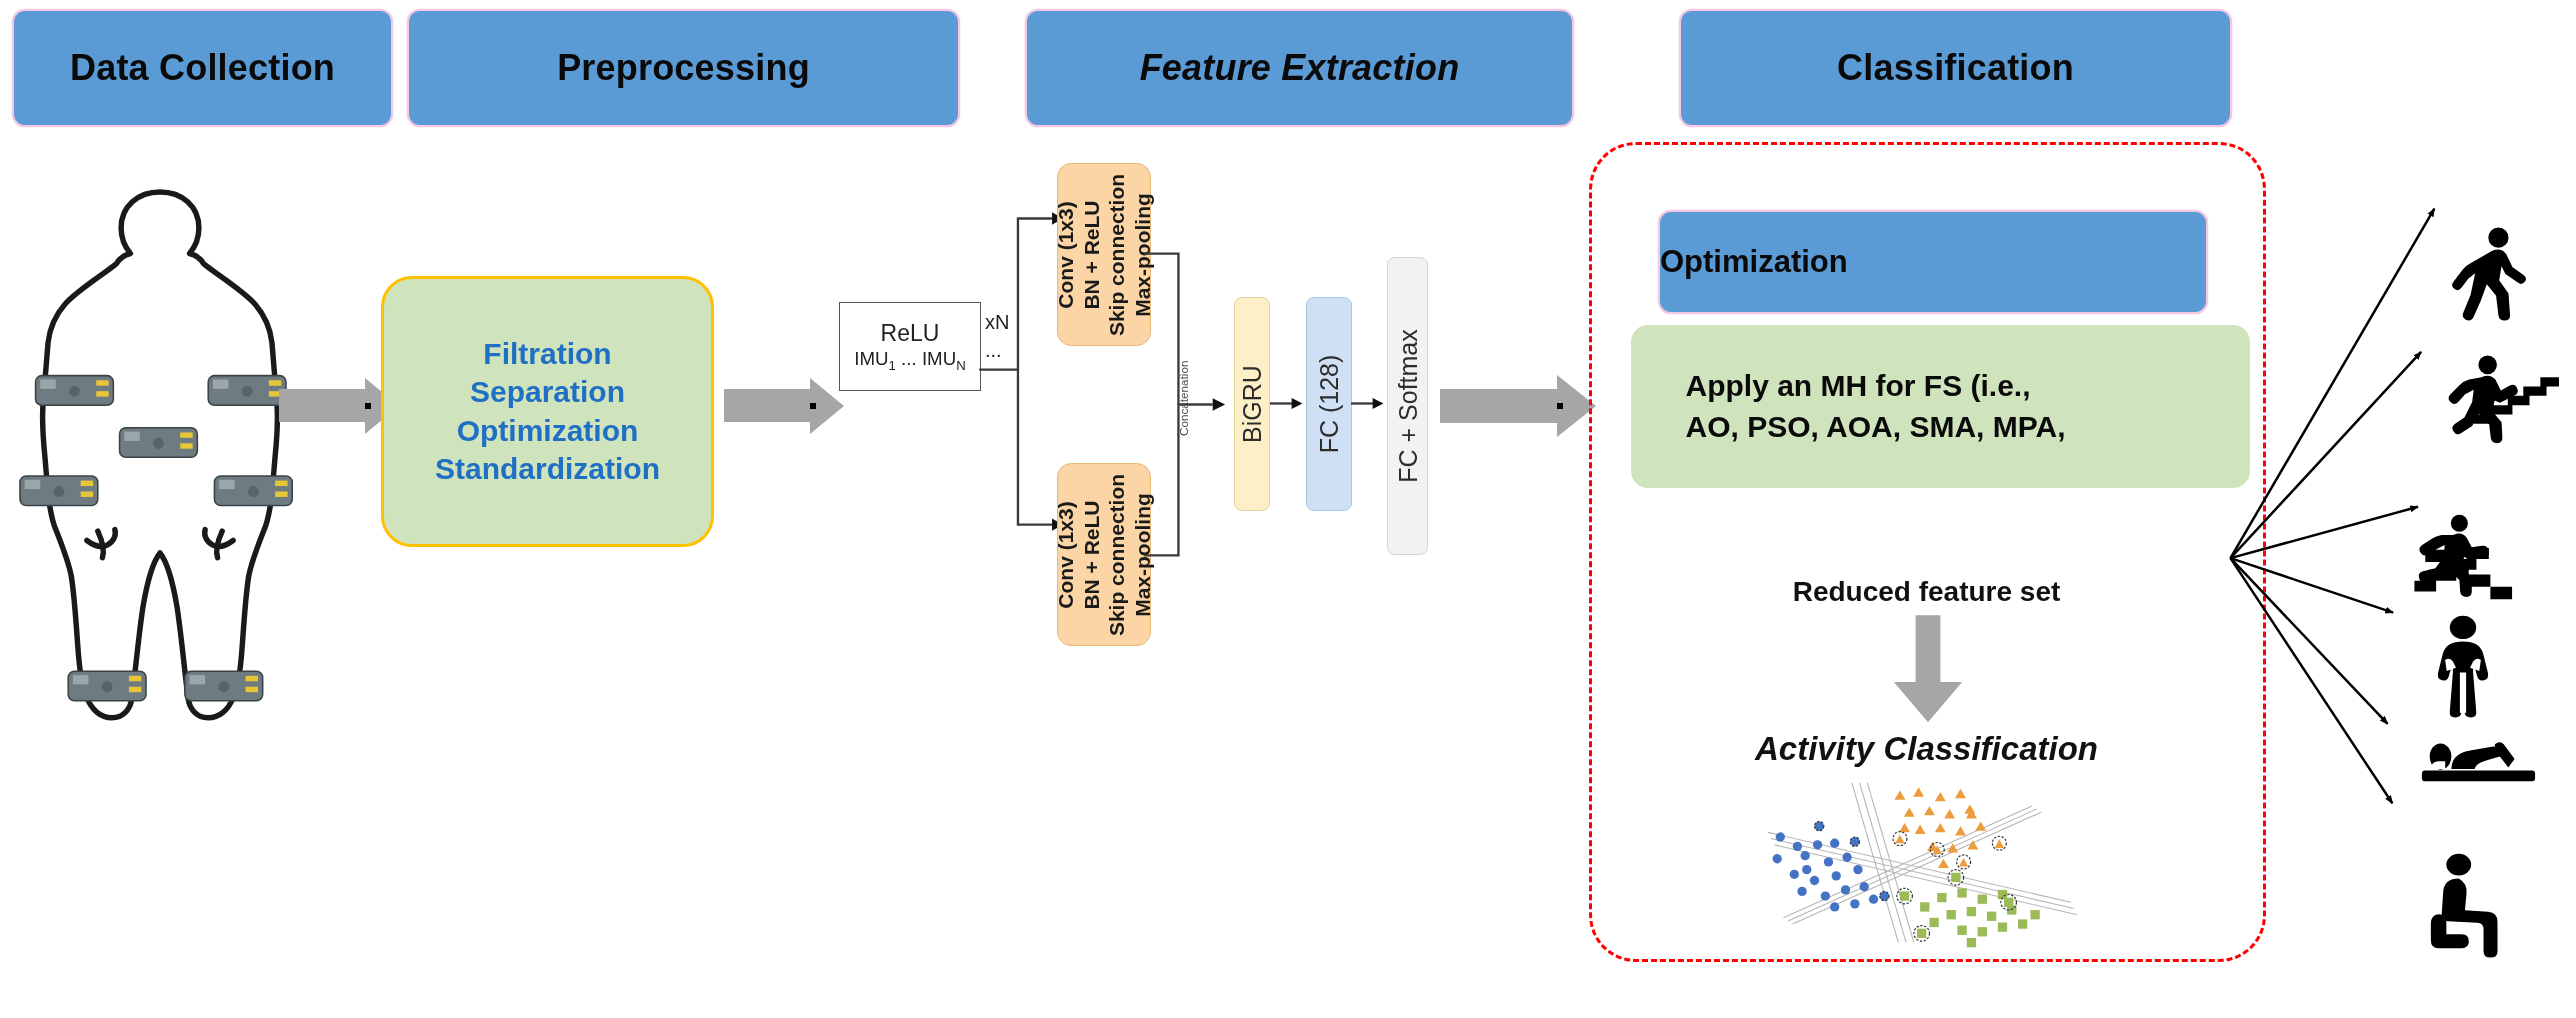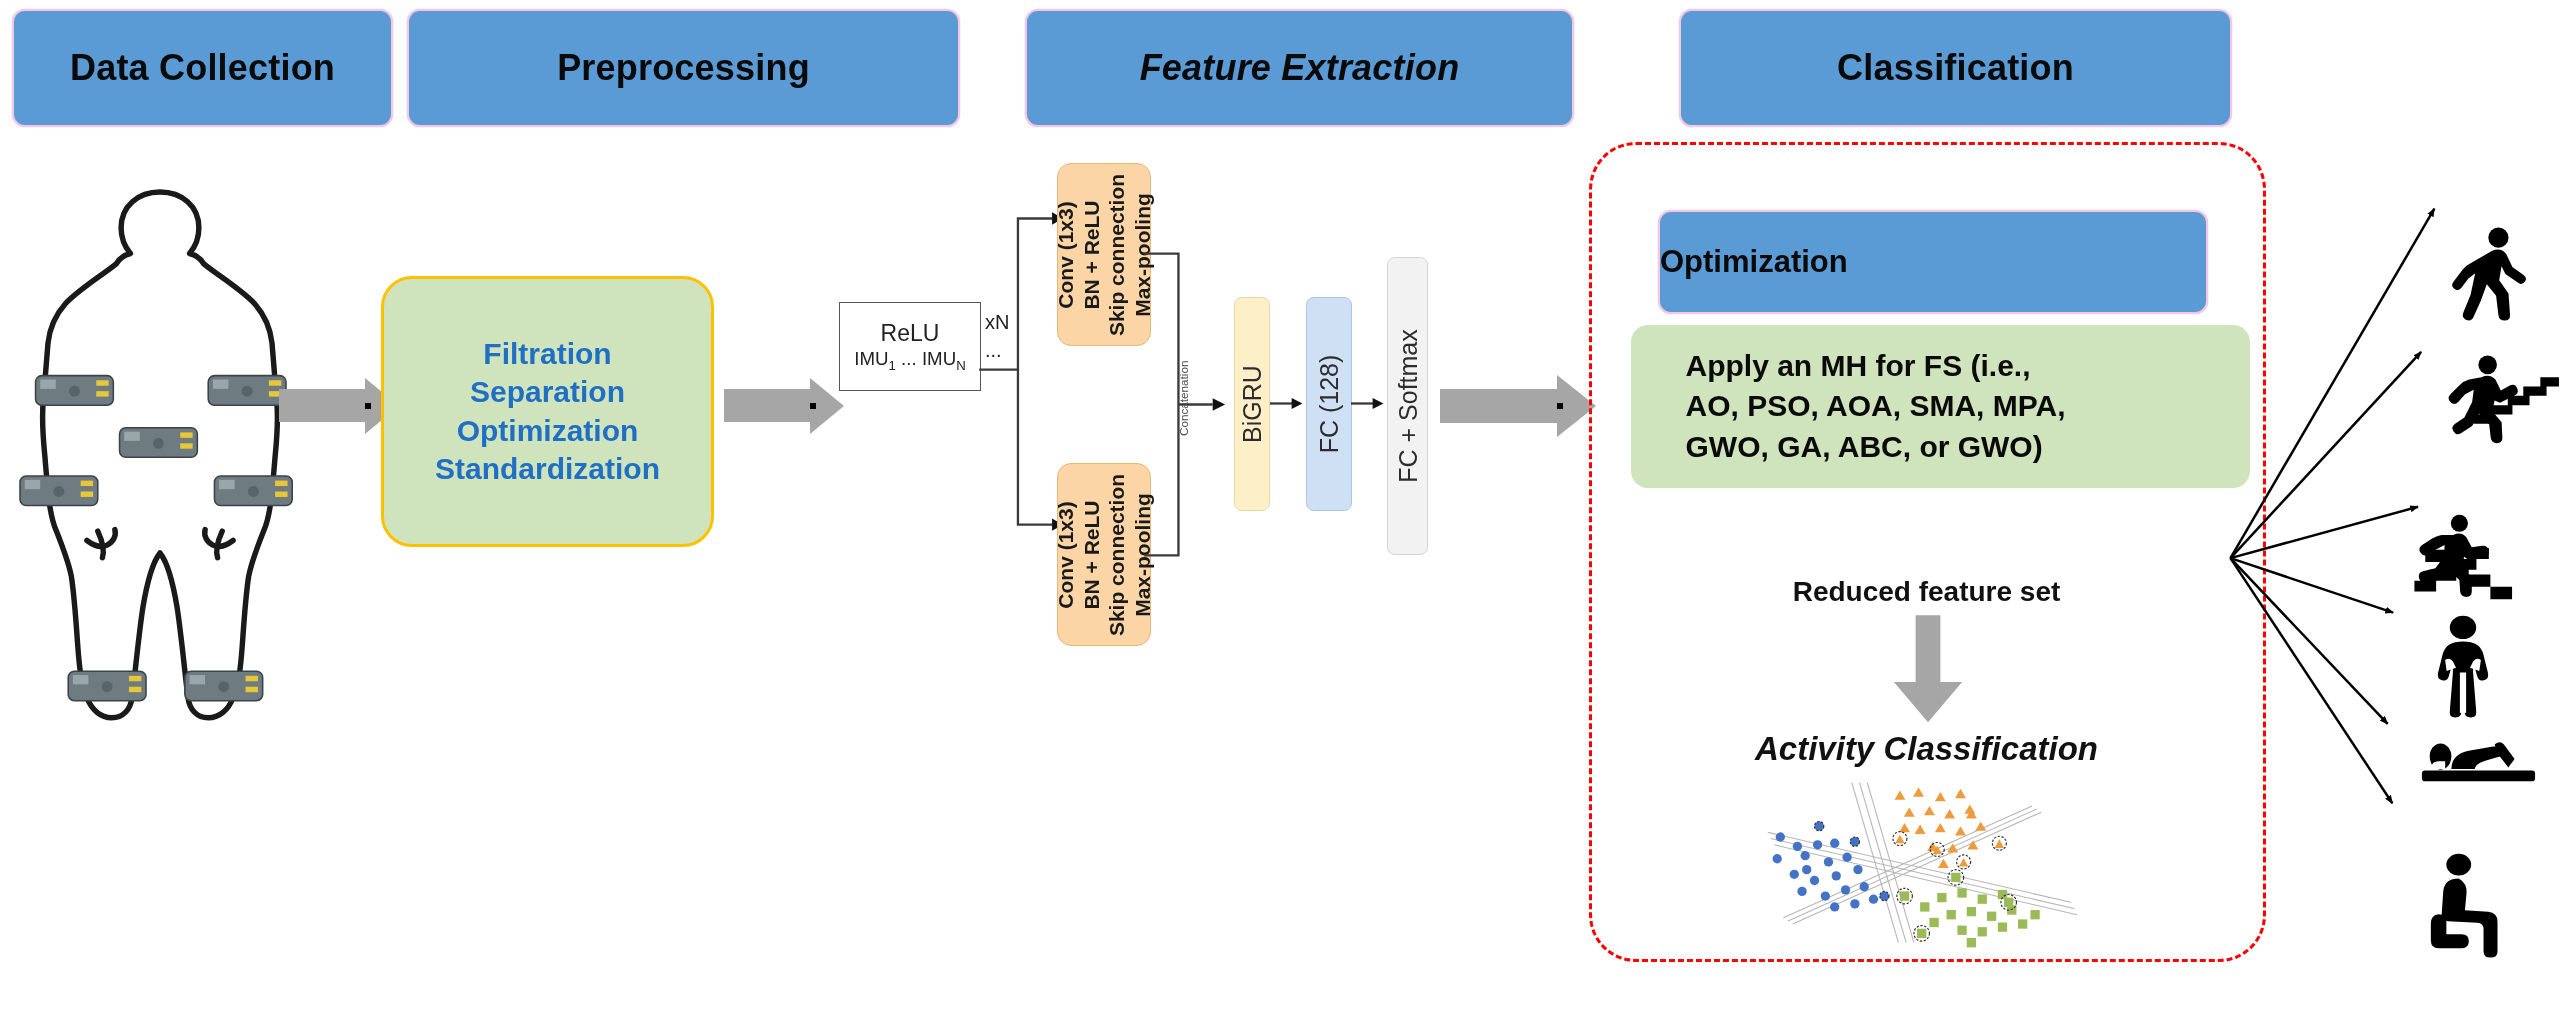--- a/index.html
+++ b/index.html
@@ -278,21 +278,20 @@
 <div class="dashpanel" style="left:1589px;top:142px;width:671px;height:814px;"></div>
 
 <div class="optbox" style="left:1660px;top:212px;width:546px;height:100px;">
   <span>Optimization</span>
 </div>
 
 <div class="mhbox" style="left:1631px;top:325px;width:591px;height:163px;">
   <div>
     <span>Apply an MH for FS (i.e.,</span><br>
     <span>AO, PSO, AOA, SMA, MPA,</span><br>
-    <span>GWO, GA, ABC, or GWO)</span>
   </div>
 </div>
 
 <div class="rfs" style="left:1631px;top:576px;width:591px;">Reduced feature set</div>
 
 <div class="downarrow" style="left:1883px;top:615px;width:90px;height:109px;">
   <svg width="90" height="109" viewBox="0 0 116 140">
     <polygon points="42,0 74,0 74,86 102,86 58,138 14,86 42,86" fill="#A6A6A6"></polygon>
   </svg>
 </div>

